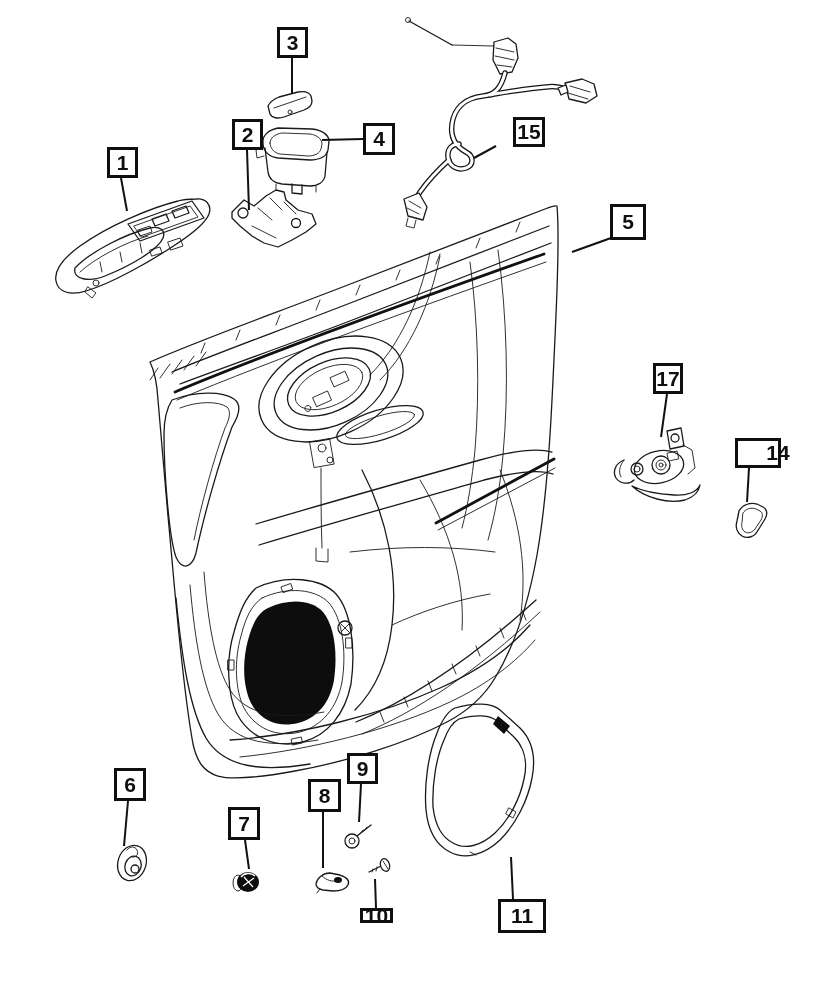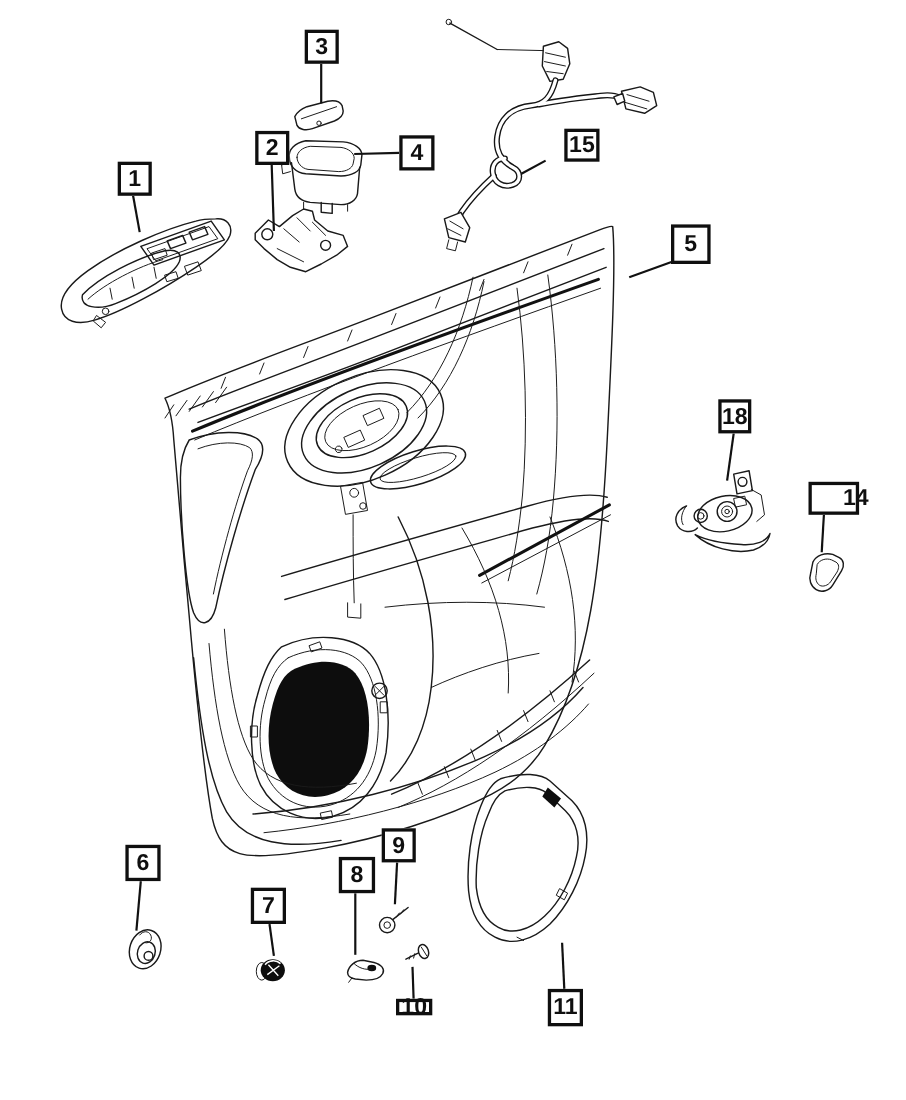--- a/index.html
+++ b/index.html
@@ -263,25 +263,25 @@
       </div>
       <div class="callout" style="left: 308px; top: 779px; width: 33px; height: 33px;">
         <span>8</span>
       </div>
       <div class="callout" style="left: 347px; top: 753px; width: 31px; height: 31px;">
         <span>9</span>
       </div>
       <div class="callout" style="left: 360px; top: 908px; width: 33px; height: 15px;">
         <span>10</span>
       </div>
-      <div class="callout" style="left: 498px; top: 899px; width: 32px; height: 34px;">
+      <div class="callout" style="left: 498px; top: 899px; width: 48px; height: 34px;">
         <span>11</span>
       </div>
       <div class="callout" style="left: 653px; top: 363px; width: 30px; height: 31px;">
-        <span>18</span>
+        <span>17</span>
       </div>
       <div class="callout" style="left: 735px; top: 438px; width: 32px; height: 30px; padding-left: 40px;">
         <span>14</span>
       </div>
       <div class="callout" style="left: 513px; top: 117px; width: 32px; height: 30px;">
         <span>15</span>
       </div>
     </div>
 </div>
 

